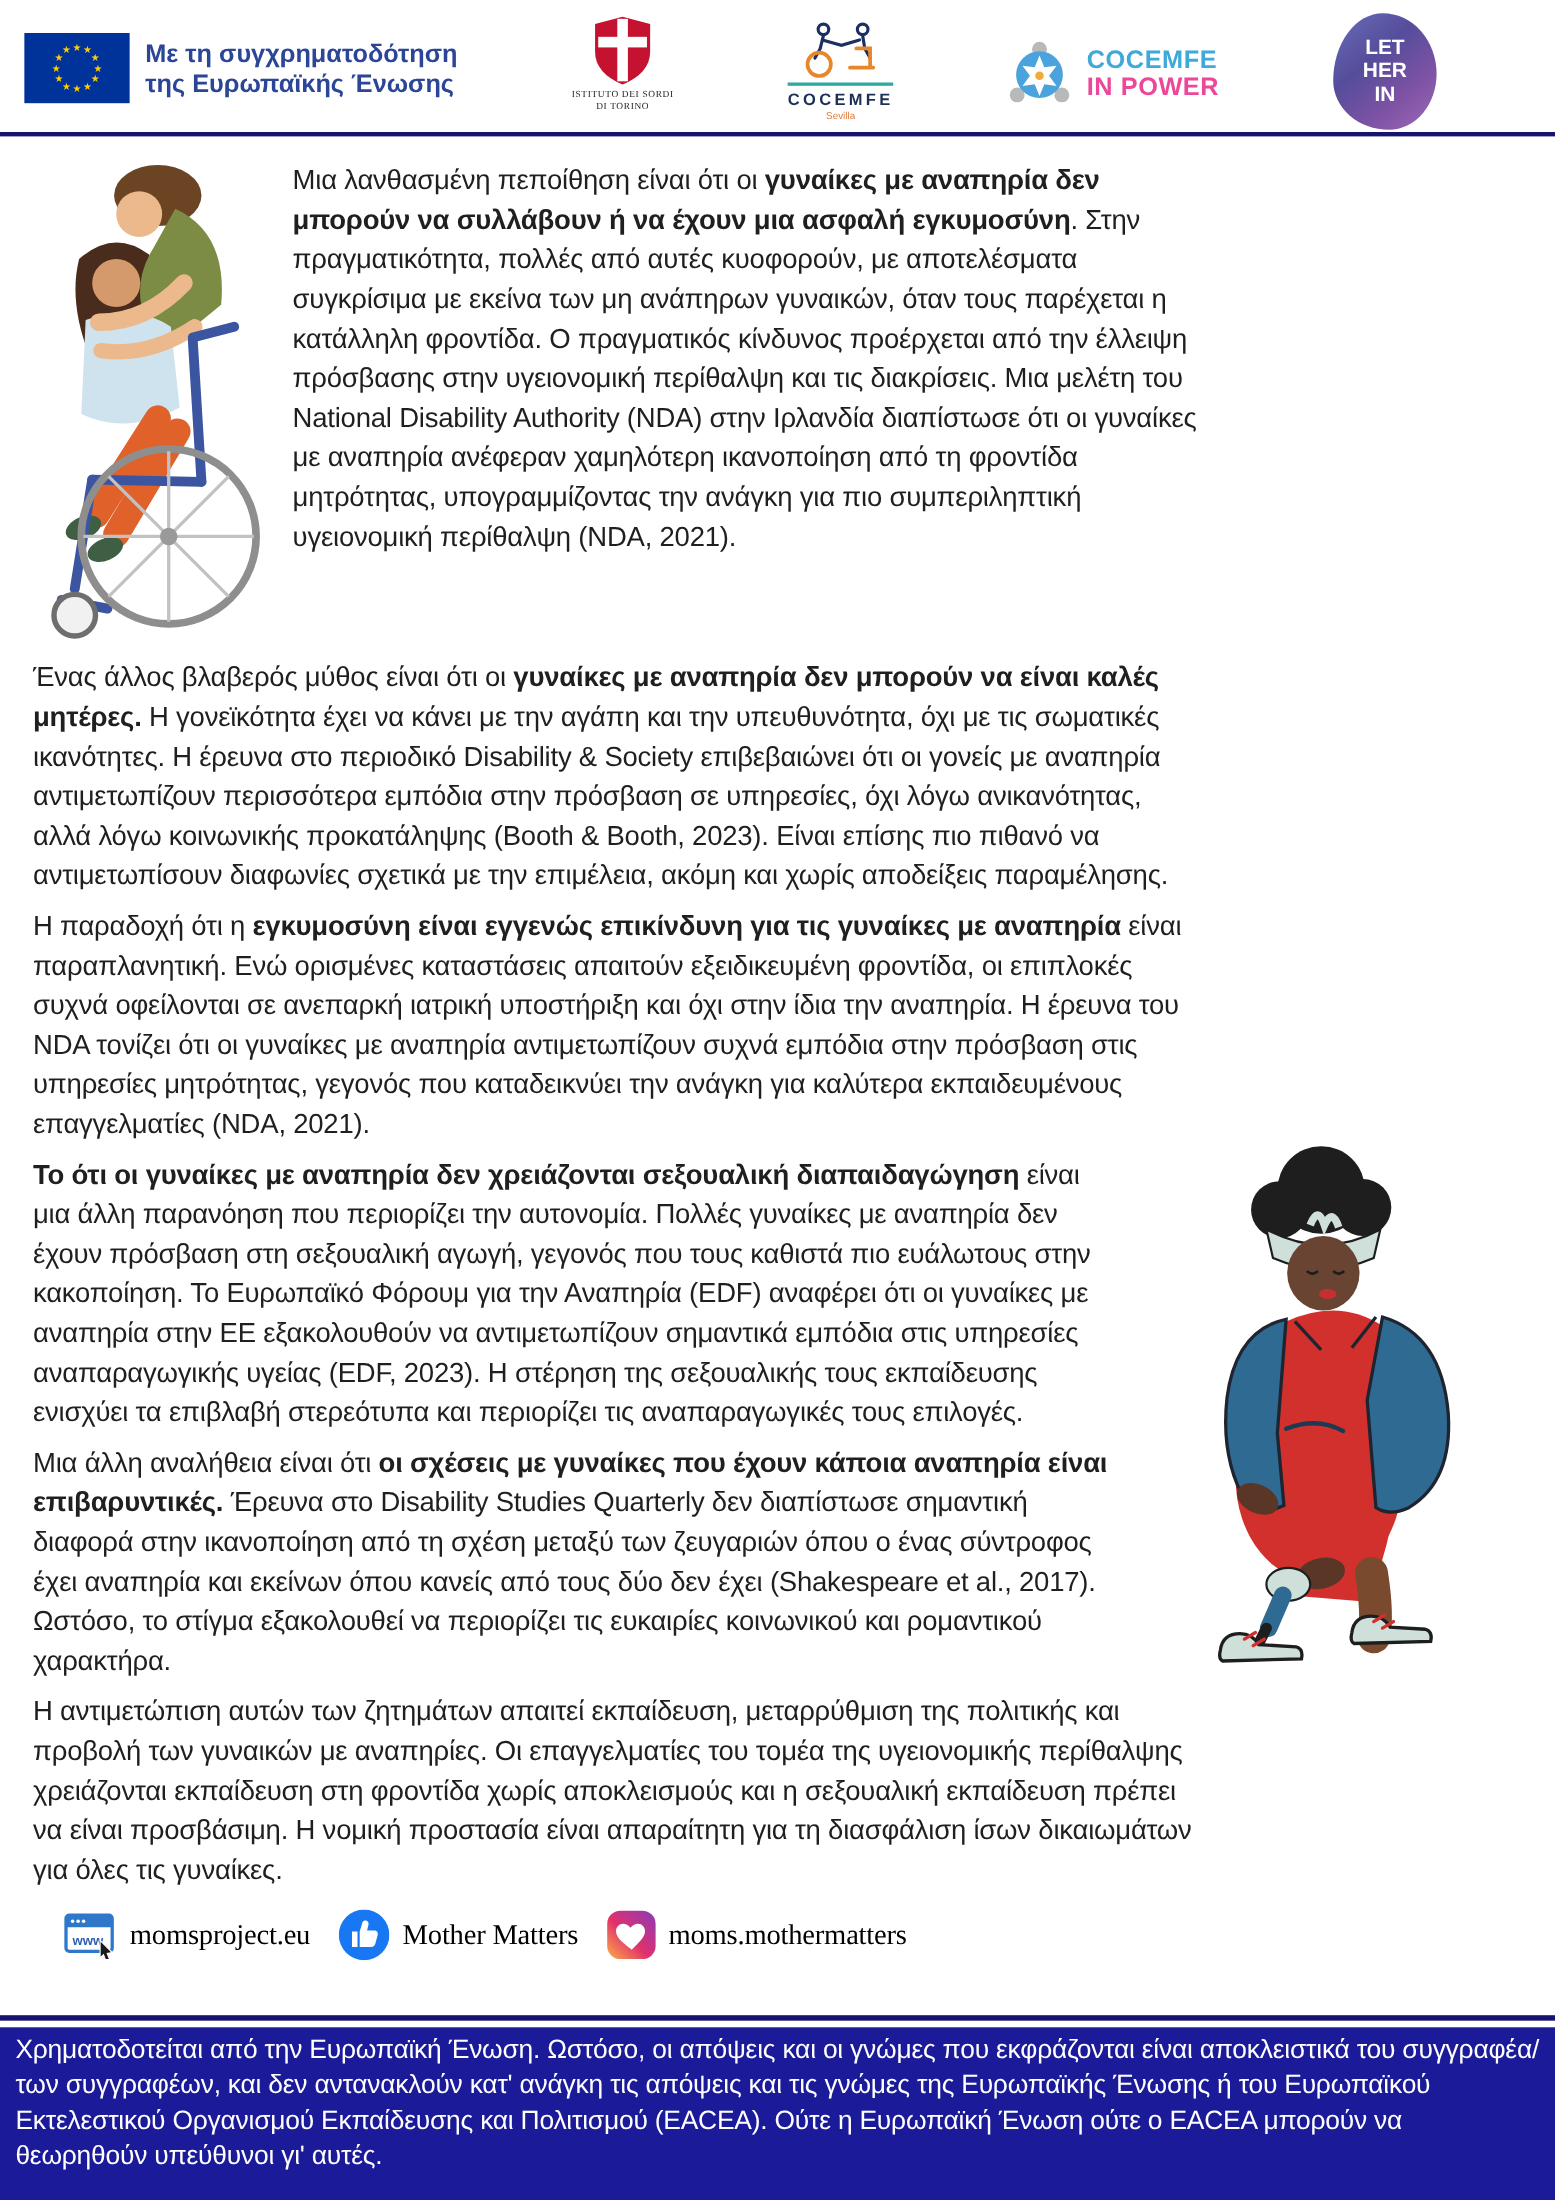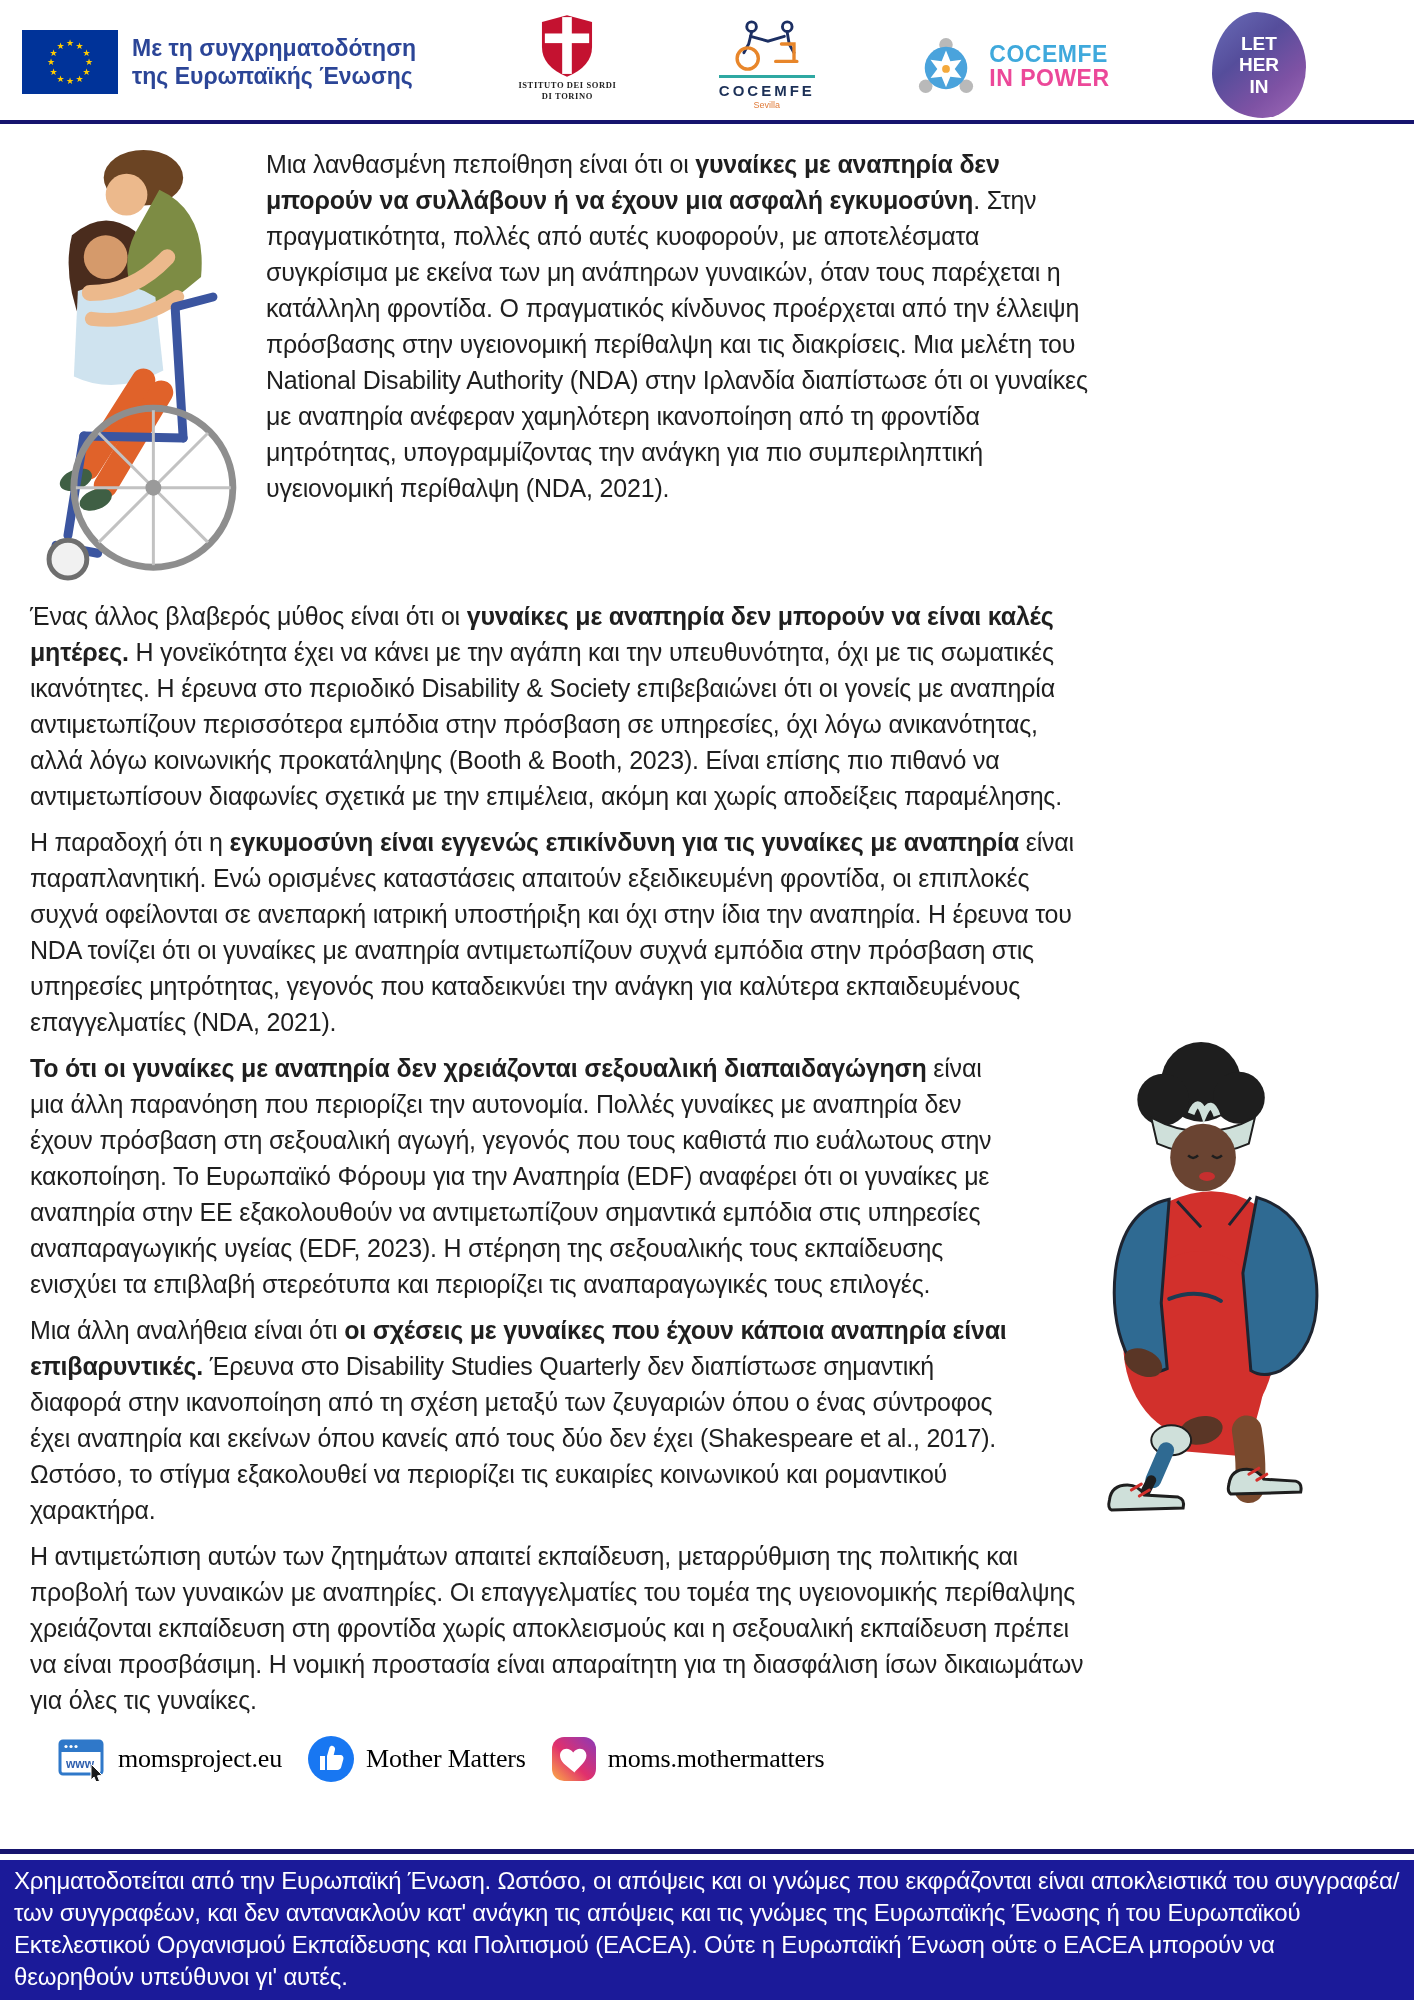--- a/index.html
+++ b/index.html
@@ -6,21 +6,21 @@
   .page{position:relative;width:1414px;height:2000px;background:#ffffff;overflow:hidden;
         font-family:"Liberation Sans","DejaVu Sans",sans-serif;color:#1f1f1f;margin:0 auto;}
 
   
   header{display:flex;justify-content:space-between;align-items:flex-start;
          height:120px;box-sizing:border-box;padding:12px 108px 6px 22px;gap:20px;}
   .logo{display:flex;align-items:center;gap:14px;}
   .eu-logo{margin-top:18px;}
   .eu-text{font-size:23px;font-weight:700;color:#2b4597;line-height:1.22;}
   .eu-text span{display:block;}
-  .istituto{flex-direction:column;gap:2px;margin-top:2px;font-weight:bold;}
+  .istituto{flex-direction:column;gap:2px;margin-top:2px;}
   .istituto-caption{font-family:"Liberation Serif",serif;font-size:8.5px;letter-spacing:.6px;
                     color:#222;text-align:center;line-height:1.25;}
   .istituto-caption span{display:block;}
   .cocemfe{flex-direction:column;gap:0;margin-top:6px;}
   .cocemfe-line{width:96px;height:3px;background:#2fa8a2;margin:3px 0 4px;}
   .cocemfe-name{font-size:15px;font-weight:700;color:#1c3057;letter-spacing:3px;}
   .cocemfe-sub{font-size:9px;color:#e07b39;margin-top:1px;}
   .cip{margin-top:24px;}
   .cip-text{line-height:1.05;font-weight:800;}
   .cip-line1{font-size:23px;color:#3fa9dc;letter-spacing:.5px;}
@@ -47,21 +47,21 @@
 
   
   .social-row{display:flex;align-items:center;gap:26px;padding:8px 0 4px 58px;}
   .social-item{display:flex;align-items:center;gap:12px;cursor:pointer;}
   .social-label{font-size:26px;color:#000000;letter-spacing:-0.2px;font-family:Liberation Serif, serif;}
   .ig-badge{width:44px;height:44px;border-radius:12px;display:flex;align-items:center;justify-content:center;
             background:linear-gradient(45deg,#fcaf45 0%,#e1306c 45%,#8a3ab9 100%);}
 
   
   .disclaimer{position:absolute;left:0;right:0;bottom:0;background:#1b1a99;color:#fff;
-              font-size:24px;line-height:32px;letter-spacing:-0.2px;padding:5px 14px 7px;
+              font-size:24px;line-height:32px;letter-spacing:-0.2px;padding:5px 14px 24px;
               box-shadow:0 -6px 0 0 #ffffff, 0 -11px 0 0 #16146e;}
   .disclaimer p{margin:0;}
 </style>
 </head>
 <body>
 
 <div class="page">
 
   <header>
 

